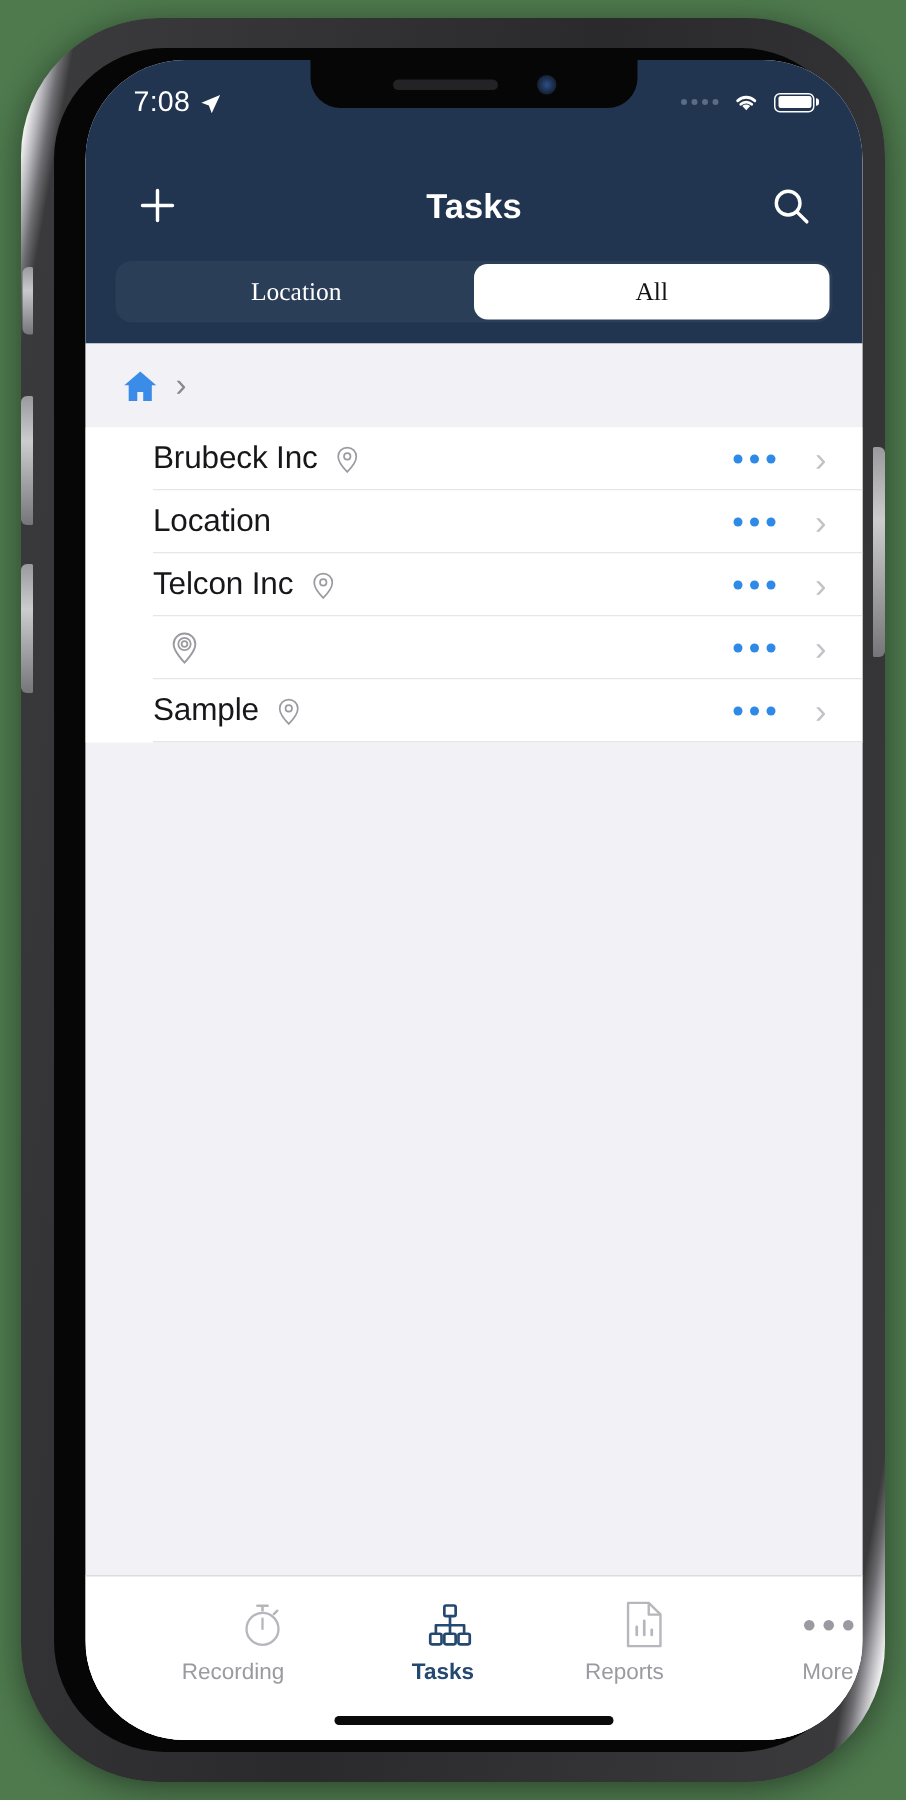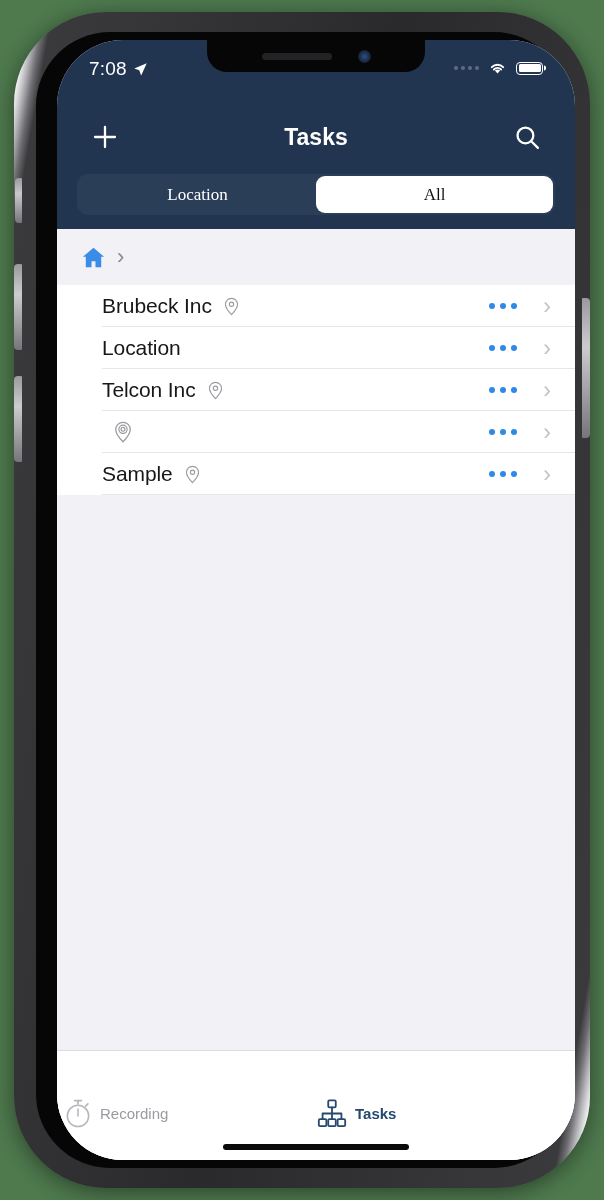--- a/index.html
+++ b/index.html
@@ -306,22 +306,22 @@
     bottom: 0; left: 0; right: 0;
     height: 110px;
     background: #ffffff;
     border-top: 1px solid #dcdce0;
     display: flex;
     padding: 10px 6px 0 6px;
   }
   .tab {
     flex: 1;
     display: flex;
-    flex-direction: row;
-    align-items: center;
+    flex-direction: column;
+    align-items: flex-end;
     gap: 7px;
     cursor: pointer;
     padding-top: 6px;
   }
   .tab-label {
     font-size: 15px;
     color: #9a9aa0;
   }
   .tab.active .tab-label {
     color: #24486f;
@@ -531,20 +531,38 @@
             <rect x="13" y="2" width="8" height="7.5" rx="1.2" fill="none" stroke="#24486f" stroke-width="1.9"></rect>
             <rect x="3" y="22" width="8" height="7.5" rx="1.2" fill="none" stroke="#24486f" stroke-width="1.9"></rect>
             <rect x="13" y="22" width="8" height="7.5" rx="1.2" fill="none" stroke="#24486f" stroke-width="1.9"></rect>
             <rect x="23" y="22" width="8" height="7.5" rx="1.2" fill="none" stroke="#24486f" stroke-width="1.9"></rect>
             <path d="M17 9.5 V16 M7 22 V16 H27 V22 M17 16 V22" stroke="#24486f" stroke-width="1.9" fill="none" stroke-linecap="round" stroke-linejoin="round"></path>
           </svg>
         </span>
         <span class="tab-label">Tasks</span>
       </div>
 
-
+      <div class="tab">
+        <span class="tab-icon">
+          <svg width="27" height="32" viewBox="0 0 26 32">
+            <path d="M2.2 1.6 H16 L23.8 9.2 V30.4 H2.2 Z" fill="none" stroke="#b6b6bc" stroke-width="1.6" stroke-linejoin="round"></path>
+            <path d="M16 1.6 V9.4 H23.8" fill="none" stroke="#b6b6bc" stroke-width="1.6" stroke-linejoin="round"></path>
+            <path d="M8 23 V17.5 M13 23 V13.5 M18 23 V19.5" stroke="#b6b6bc" stroke-width="1.8" stroke-linecap="round"></path>
+          </svg>
+        </span>
+        <span class="tab-label">Reports</span>
+      </div>
+
+      <div class="tab">
+        <span class="more-dots">
+            <i></i>
+            <i></i>
+            <i></i>
+          </span>
+        <span class="tab-label">More</span>
+      </div>
 
     </div>
 
     <div class="home-indicator"></div>
 
   </div>
 </div>
 
 </body></html>

